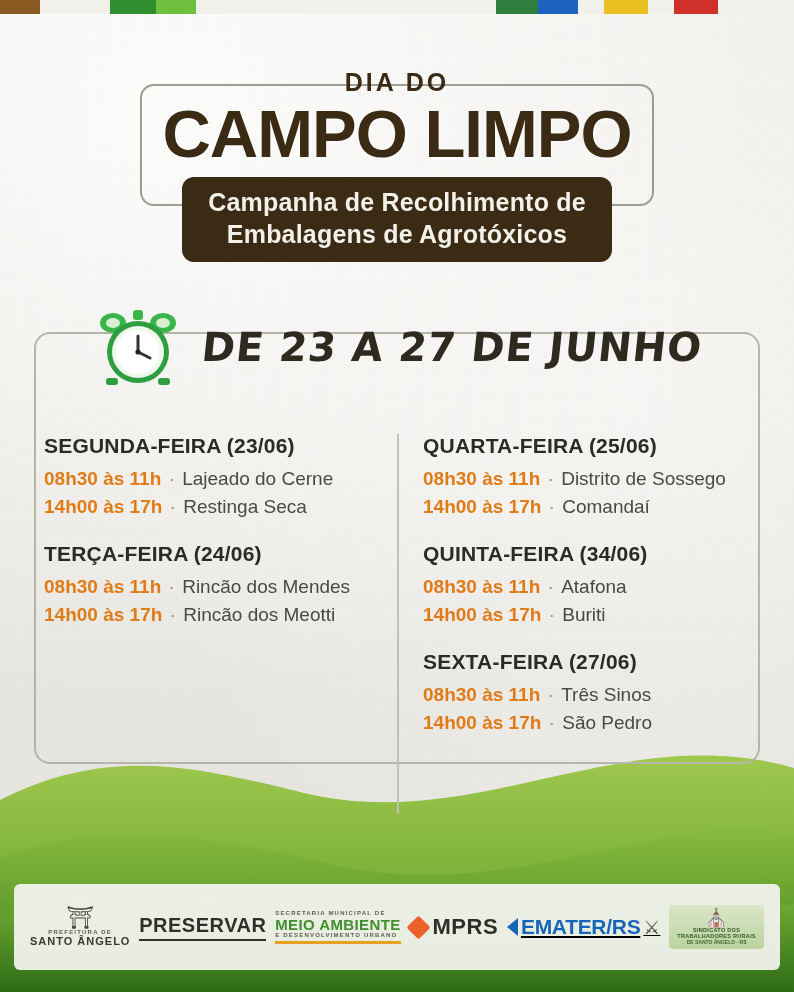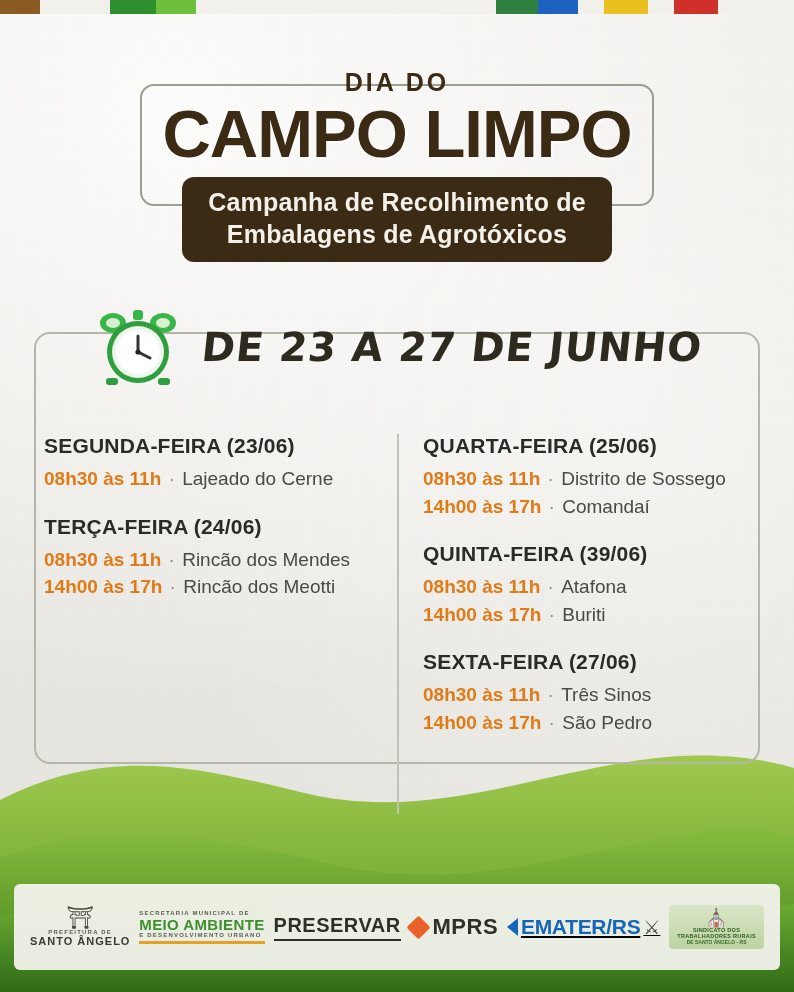--- a/index.html
+++ b/index.html
@@ -292,69 +292,70 @@
     </svg>
   </div>
   <div class="date-text">DE 23 A 27 DE JUNHO</div>
 </div>
 
 <div class="panel-inner">
   <div class="col left" id="colLeft">
       <div class="daygroup">
         <div class="dayname">SEGUNDA-FEIRA (23/06)</div>
         <div class="slot"><span class="time">08h30 às 11h</span><span class="sep"> · </span><span class="place">Lajeado do Cerne</span></div>
+        <div class="slot"><span class="time">14h00 às 17h</span><span class="sep"> · </span><span class="place">Restinga Seca</span></div>
       </div>
       <div class="daygroup">
         <div class="dayname">TERÇA-FEIRA (24/06)</div>
         <div class="slot"><span class="time">08h30 às 11h</span><span class="sep"> · </span><span class="place">Rincão dos Mendes</span></div>
         <div class="slot"><span class="time">14h00 às 17h</span><span class="sep"> · </span><span class="place">Rincão dos Meotti</span></div>
       </div>
     </div>
   <div class="col right" id="colRight">
       <div class="daygroup">
         <div class="dayname">QUARTA-FEIRA (25/06)</div>
         <div class="slot"><span class="time">08h30 às 11h</span><span class="sep"> · </span><span class="place">Distrito de Sossego</span></div>
         <div class="slot"><span class="time">14h00 às 17h</span><span class="sep"> · </span><span class="place">Comandaí</span></div>
       </div>
       <div class="daygroup">
-        <div class="dayname">QUINTA-FEIRA (39/06)</div>
+        <div class="dayname">QUINTA-FEIRA (34/06)</div>
         <div class="slot"><span class="time">08h30 às 11h</span><span class="sep"> · </span><span class="place">Atafona</span></div>
         <div class="slot"><span class="time">14h00 às 17h</span><span class="sep"> · </span><span class="place">Buriti</span></div>
       </div>
       <div class="daygroup">
         <div class="dayname">SEXTA-FEIRA (27/06)</div>
         <div class="slot"><span class="time">08h30 às 11h</span><span class="sep"> · </span><span class="place">Três Sinos</span></div>
         <div class="slot"><span class="time">14h00 às 17h</span><span class="sep"> · </span><span class="place">São Pedro</span></div>
       </div>
     </div>
 </div>
 
 <div class="footer-bar">
 
   <div class="logo sa-logo">
     <div>
       <div class="glyph">⛩</div>
       <div class="lg-sm">PREFEITURA DE</div>
       <div class="sa-name">SANTO ÂNGELO</div>
     </div>
+  </div>
+
+  <div class="logo">
+    <div class="preservar">PRESERVAR</div>
   </div>
 
   <div class="logo">
     <div class="logo-text">
       <div class="lg-sm">SECRETARIA MUNICIPAL DE</div>
       <div class="lg-lg ma-green">MEIO AMBIENTE</div>
       <div class="lg-sm">E DESENVOLVIMENTO URBANO</div>
       <div class="ma-bar"></div>
     </div>
   </div>
 
-  <div class="logo">
-    <div class="preservar">PRESERVAR</div>
-  </div>
-
   <div class="logo mprs">
     <span class="dia"></span>
     <span class="txt">MPRS</span>
   </div>
 
   <div class="logo emater">
     <span class="tri"></span>
     <span class="txt">EMATER/RS</span>
     <span class="crest">⚔</span>
   </div>

